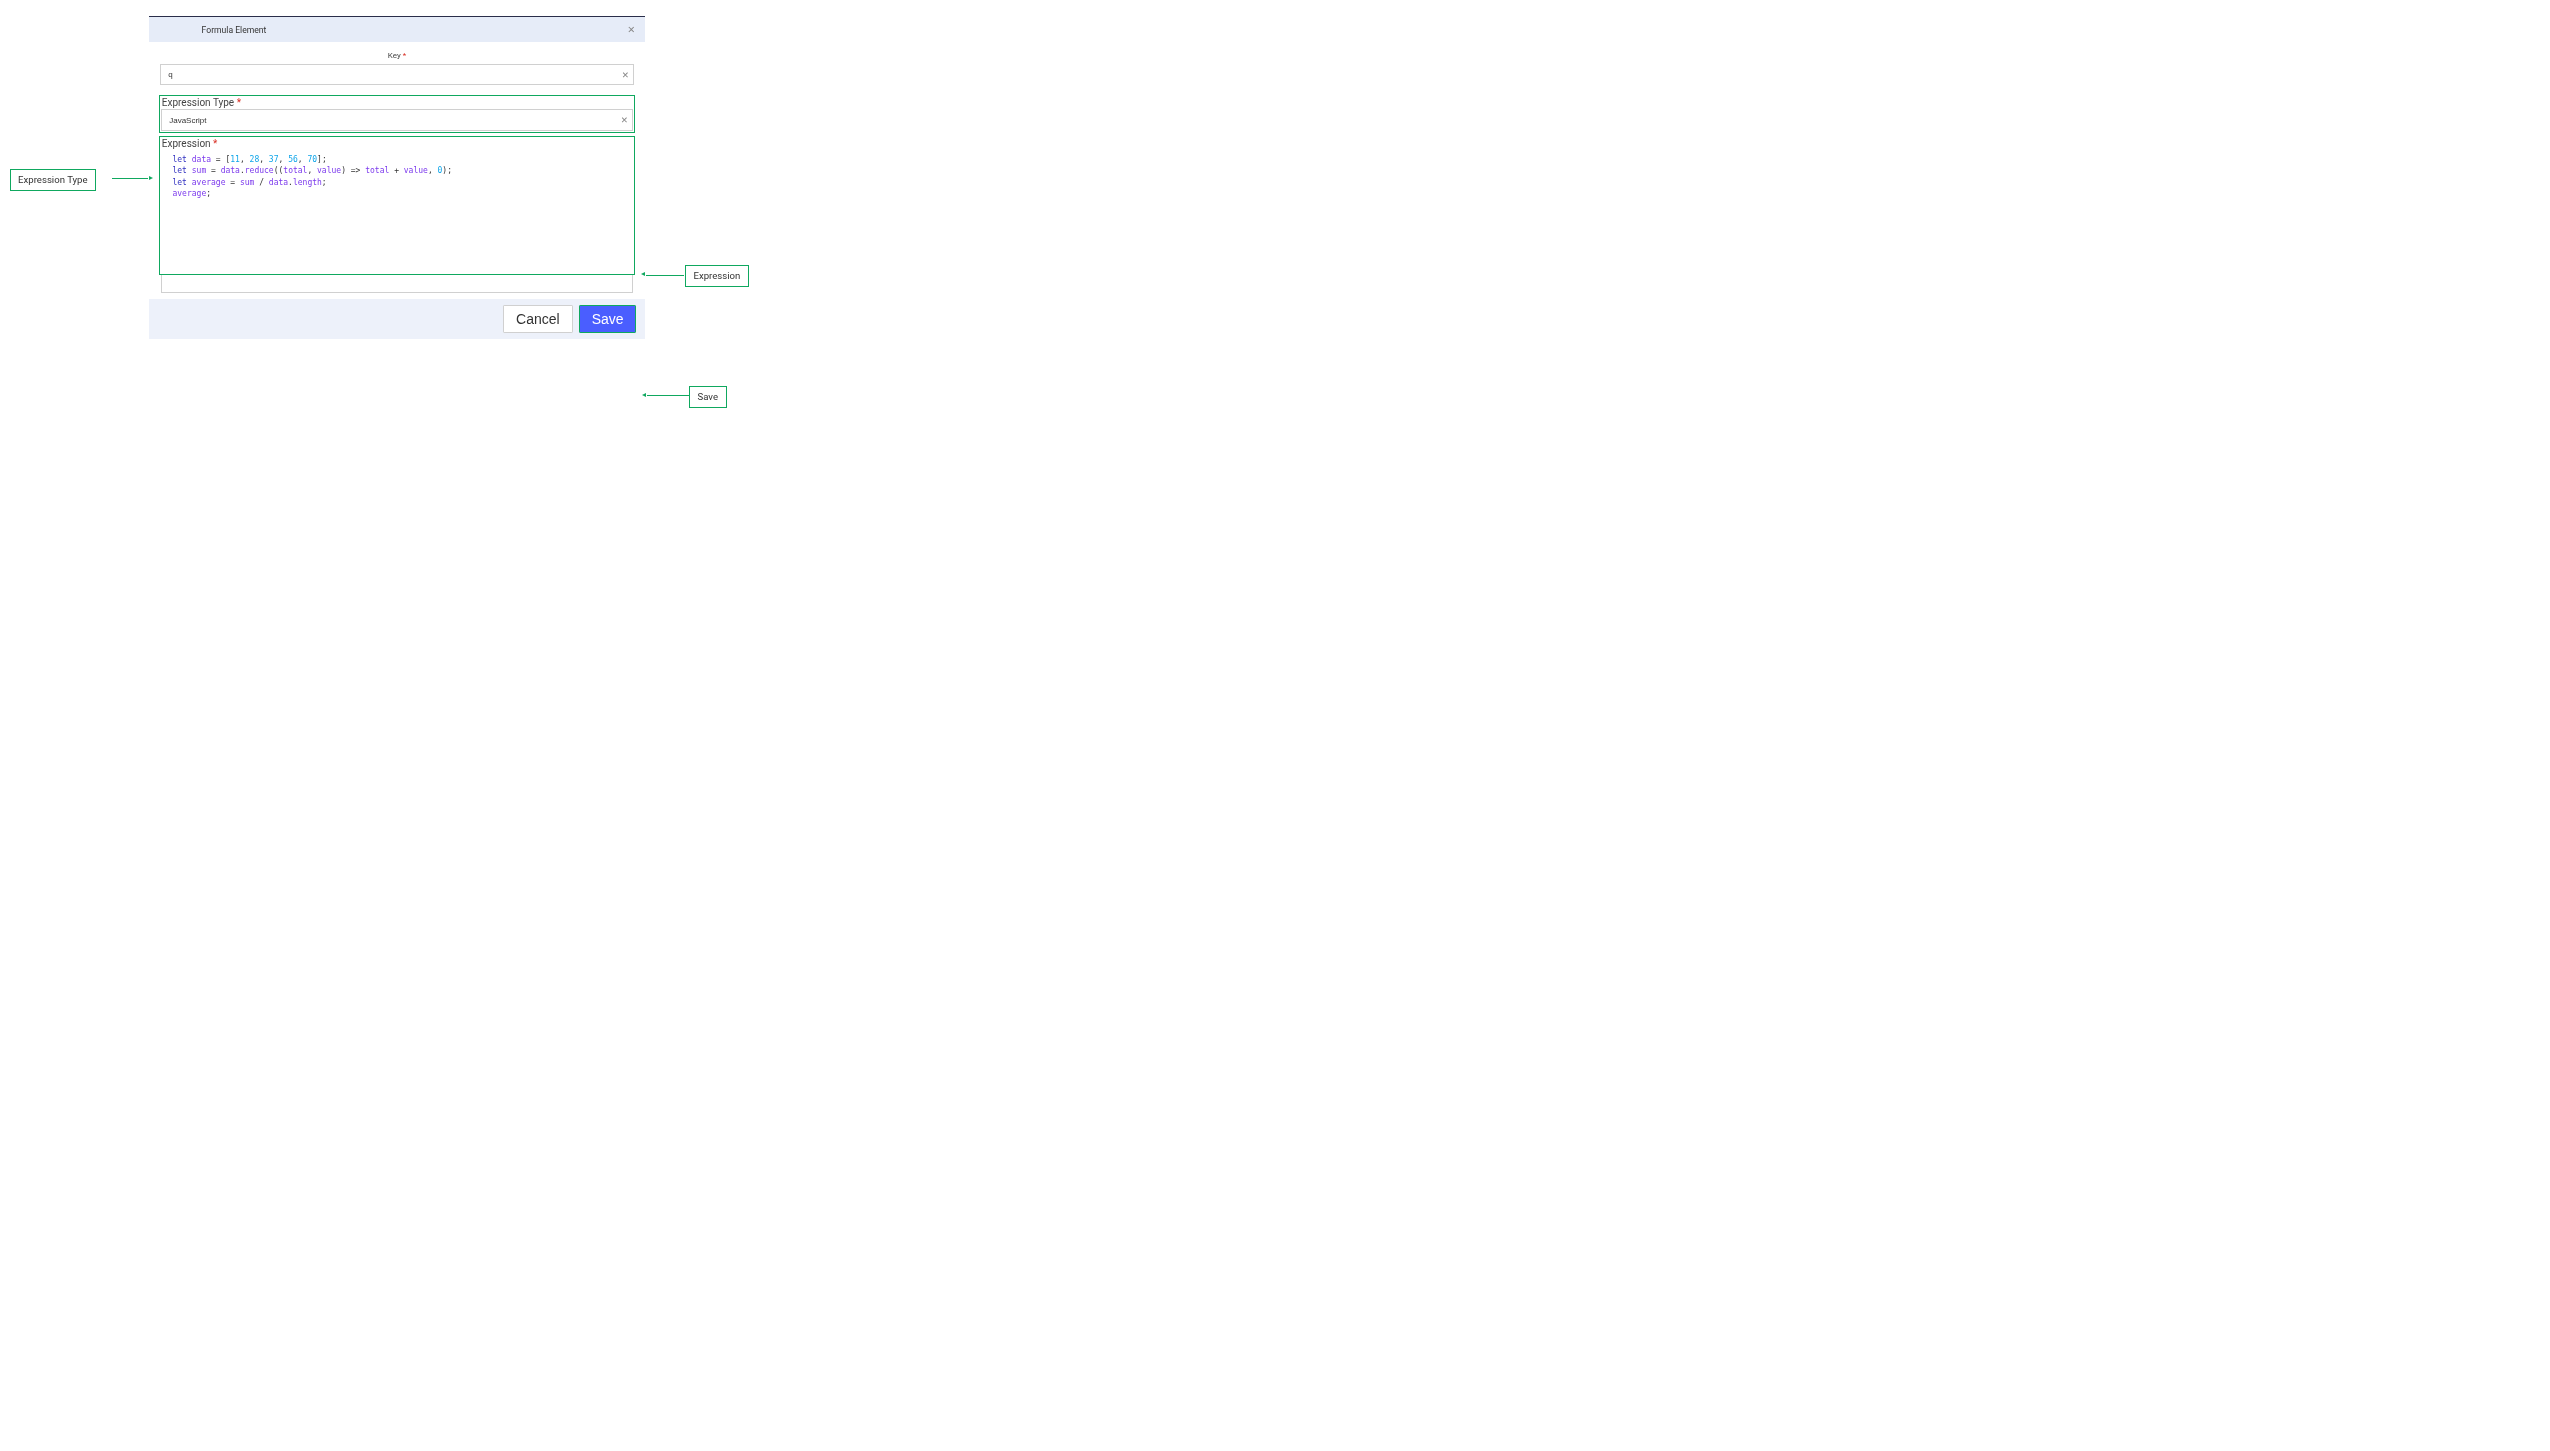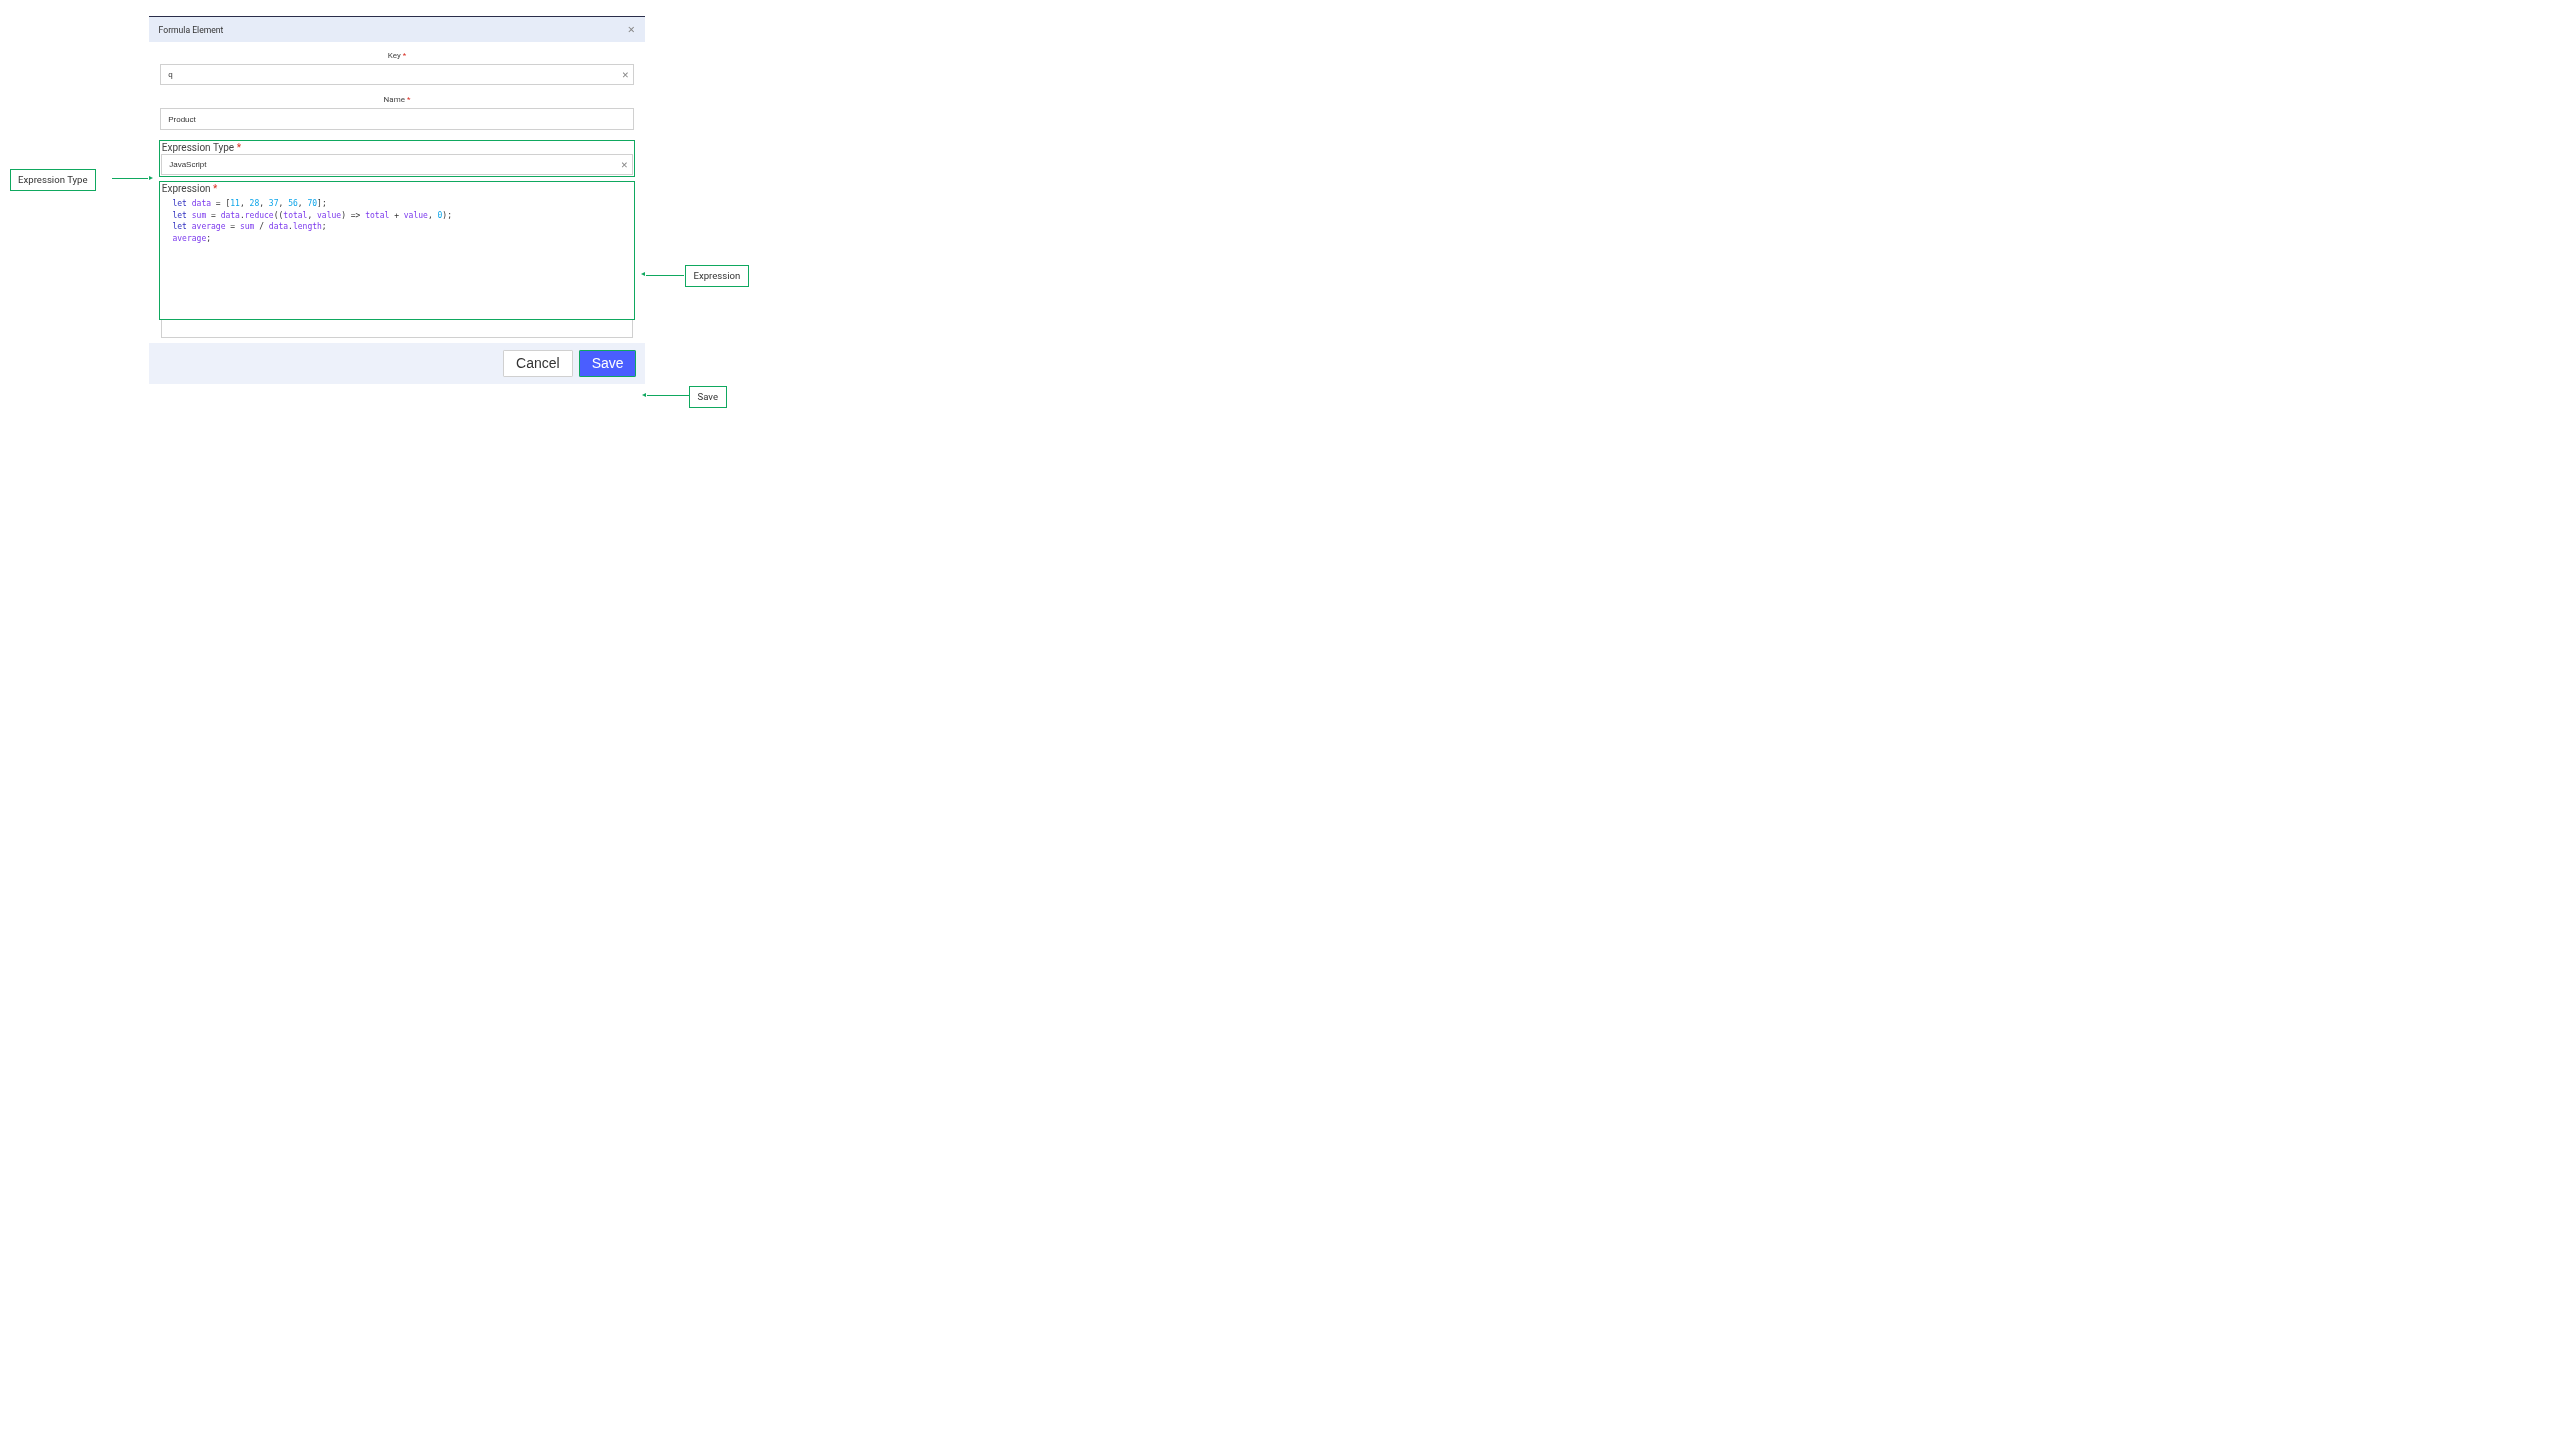--- a/index.html
+++ b/index.html
@@ -20,20 +20,21 @@
     .dialog-header {
       background: #e6ecf8;
       padding: 7.5px 9.6px;
       display: flex;
       justify-content: space-between;
       align-items: center;
     }
     .dialog-title {
       font-size: 8.6px;
       color: #333;
+      margin-left: 43px;
     }
     .close-x {
       color: #888;
       font-size: 9.6px;
       cursor: pointer;
       background: none;
       border: none;
       line-height: 1;
     }
     .dialog-body {
@@ -181,26 +182,20 @@
   <div class="dialog-body">
 
     <div class="field-group">
       <label class="field-label"><span>Key</span> <span class="req">*</span></label>
       <div class="input-wrap">
         <input type="text" class="text-input" value="q" style="">
         <button class="clear-btn">✕</button>
       </div>
     </div>
 
-    <div class="field-group">
-      <label class="field-label"><span>Name</span> <span class="req">*</span></label>
-      <div class="input-wrap">
-        <input type="text" class="text-input" value="Product" style="">
-      </div>
-    </div>
 
     <div class="highlight-box">
       <label class="field-label-tight"><span>Expression Type</span> <span class="req">*</span></label>
       <div class="input-wrap">
         <input type="text" class="text-input" value="JavaScript" style="">
         <button class="clear-btn">✕</button>
       </div>
     </div>
 
     <div class="highlight-box-expr">

